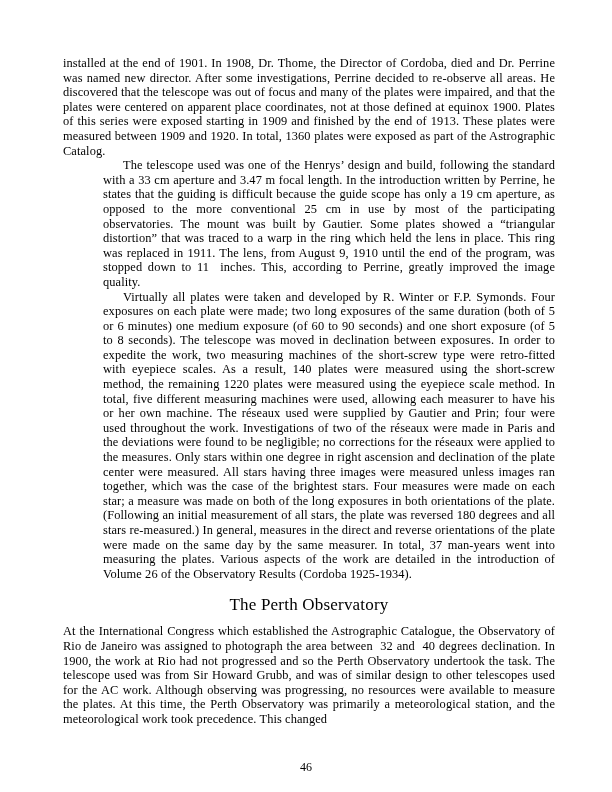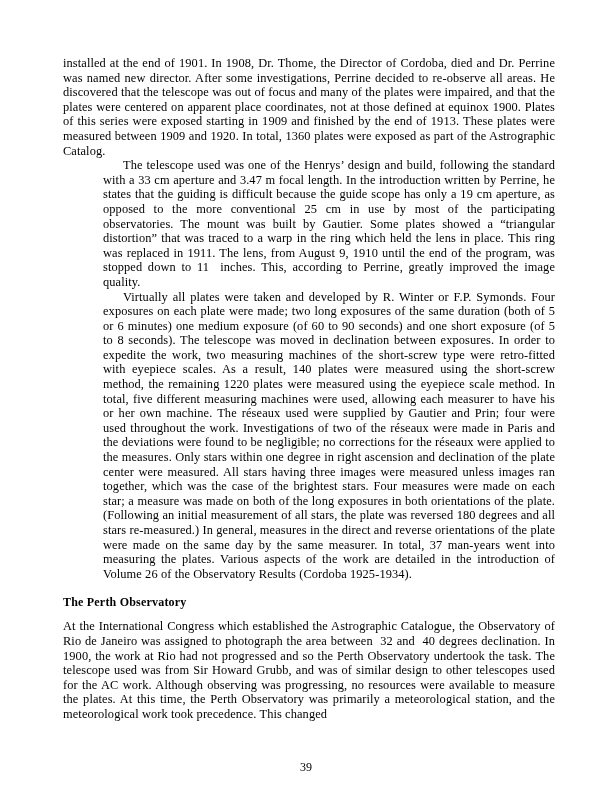--- a/index.html
+++ b/index.html
@@ -30,24 +30,24 @@
     text-align: justify;
     letter-spacing: 0.1px;
   }
   p.indented {
     text-indent: 20px;
     margin-left: 40px;
   }
   h2.section-heading {
     margin: 14px 0 9px 0;
     padding: 0;
-    font-size: 12px;
-    font-weight: bold;
+    font-size: 17px;
+    font-weight: normal;
     letter-spacing: 0.2px;
-    text-align: left;
+    text-align: center;
   }
   .footer {
     position: absolute;
     left: 0;
     top: 757px;
     width: 612px;
     text-align: center;
   }
   .footer span {
     font-size: 12px;
@@ -58,15 +58,15 @@
 
 <div class="page">
   <div class="content">
     <p class="body-para">installed at the end of 1901. In 1908, Dr. Thome, the Director of Cordoba, died and Dr. Perrine was named new director. After some investigations, Perrine decided to re-observe all areas. He discovered that the telescope was out of focus and many of the plates were impaired, and that the plates were centered on apparent place coordinates, not at those defined at equinox 1900. Plates of this series were exposed starting in 1909 and finished by the end of 1913. These plates were measured between 1909 and 1920. In total, 1360 plates were exposed as part of the Astrographic Catalog.</p>
     <p class="body-para indented">The telescope used was one of the Henrys’ design and build, following the standard with a 33 cm aperture and 3.47 m focal length. In the introduction written by Perrine, he states that the guiding is difficult because the guide scope has only a 19 cm aperture, as opposed to the more conventional 25 cm in use by most of the participating observatories. The mount was built by Gautier. Some plates showed a “triangular distortion” that was traced to a warp in the ring which held the lens in place. This ring was replaced in 1911. The lens, from August 9, 1910 until the end of the program, was stopped down to 11&nbsp; inches. This, according to Perrine, greatly improved the image quality.</p>
     <p class="body-para indented">Virtually all plates were taken and developed by R. Winter or F.P. Symonds. Four exposures on each plate were made; two long exposures of the same duration (both of 5 or 6 minutes) one medium exposure (of 60 to 90 seconds) and one short exposure (of 5 to 8 seconds). The telescope was moved in declination between exposures. In order to expedite the work, two measuring machines of the short-screw type were retro-fitted with eyepiece scales. As a result, 140 plates were measured using the short-screw method, the remaining 1220 plates were measured using the eyepiece scale method. In total, five different measuring machines were used, allowing each measurer to have his or her own machine. The réseaux used were supplied by Gautier and Prin; four were used throughout the work. Investigations of two of the réseaux were made in Paris and the deviations were found to be negligible; no corrections for the réseaux were applied to the measures. Only stars within one degree in right ascension and declination of the plate center were measured. All stars having three images were measured unless images ran together, which was the case of the brightest stars. Four measures were made on each star; a measure was made on both of the long exposures in both orientations of the plate. (Following an initial measurement of all stars, the plate was reversed 180 degrees and all stars re-measured.) In general, measures in the direct and reverse orientations of the plate were made on the same day by the same measurer. In total, 37 man-years went into measuring the plates. Various aspects of the work are detailed in the introduction of Volume 26 of the Observatory Results (Cordoba 1925-1934).</p>
     <h2 class="section-heading">The Perth Observatory</h2>
     <p class="body-para">At the International Congress which established the Astrographic Catalogue, the Observatory of Rio de Janeiro was assigned to photograph the area between &nbsp;32 and &nbsp;40 degrees declination. In 1900, the work at Rio had not progressed and so the Perth Observatory undertook the task. The telescope used was from Sir Howard Grubb, and was of similar design to other telescopes used for the AC work. Although observing was progressing, no resources were available to measure the plates. At this time, the Perth Observatory was primarily a meteorological station, and the meteorological work took precedence. This changed</p>
   </div>
   <div class="footer">
-    <span>39</span>
+    <span>46</span>
   </div>
 </div>
 
 </body></html>

